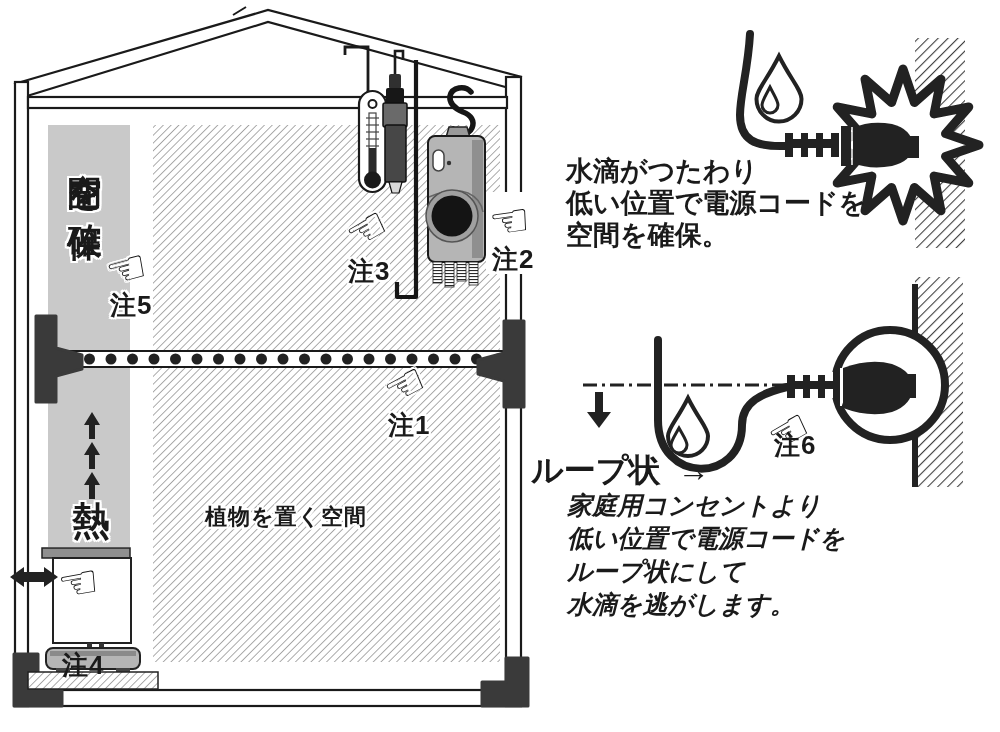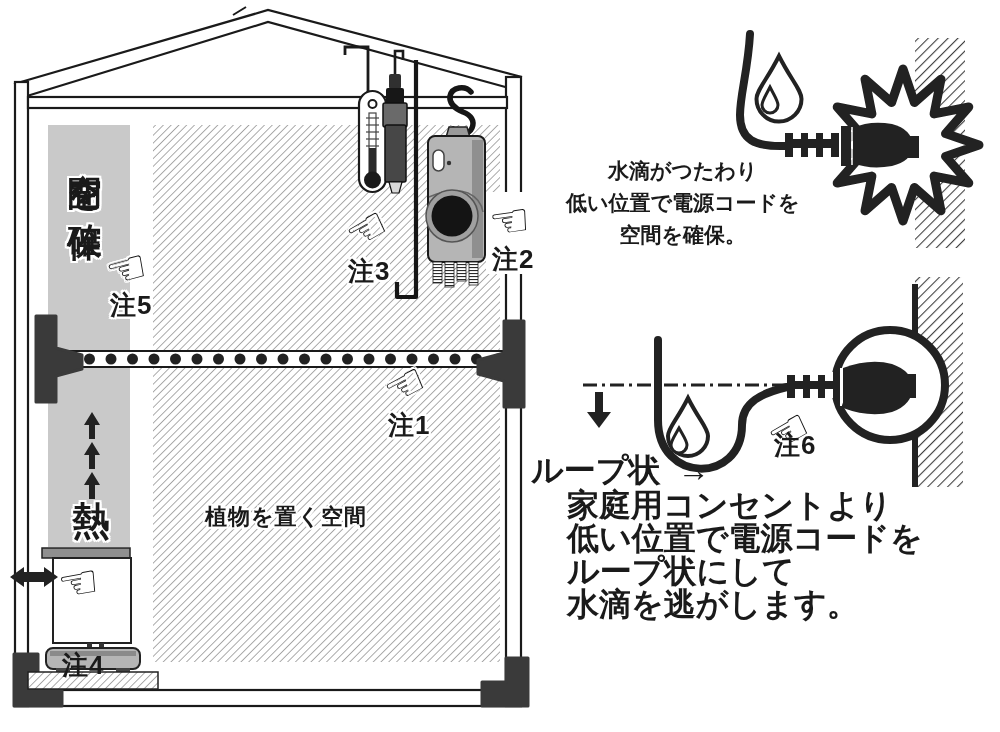--- a/index.html
+++ b/index.html
@@ -6,22 +6,22 @@
   .canvas{position:relative;width:1000px;height:732px;background:#ffffff;overflow:hidden;
           font-family:"Liberation Sans","DejaVu Sans",sans-serif;color:#1a1a1a;}
   .abs{position:absolute;}
   .jp{font-weight:bold;color:#1a1a1a;white-space:nowrap;}
   .note{font-size:26px;letter-spacing:1px;}
   .hand{font-size:46px;line-height:1;color:#111;display:inline-block;}
   .halo{text-shadow:-2px 0 0 #fff,2px 0 0 #fff,0 -2px 0 #fff,0 2px 0 #fff,
         -2px -2px 0 #fff,2px 2px 0 #fff,-2px 2px 0 #fff,2px -2px 0 #fff;}
   .vert{writing-mode:vertical-rl;text-orientation:upright;font-size:34px;letter-spacing:4px;line-height:1;}
   .bigcap{font-size:22px;letter-spacing:1px;}
-  .cap{font-size:21px;line-height:32px;text-align:center;}
-  .cap2{font-size:32px;line-height:33px;}
+  .cap{font-size:27px;line-height:32px;}
+  .cap2{font-size:25px;line-height:33px;font-style:italic;}
   .looplab{font-size:32px;}
   svg{position:absolute;top:0;left:0;}
 </style>
 </head>
 <body>
 
 <div class="canvas">
 
   <svg width="560" height="732" viewBox="0 0 560 732">
     <defs>

